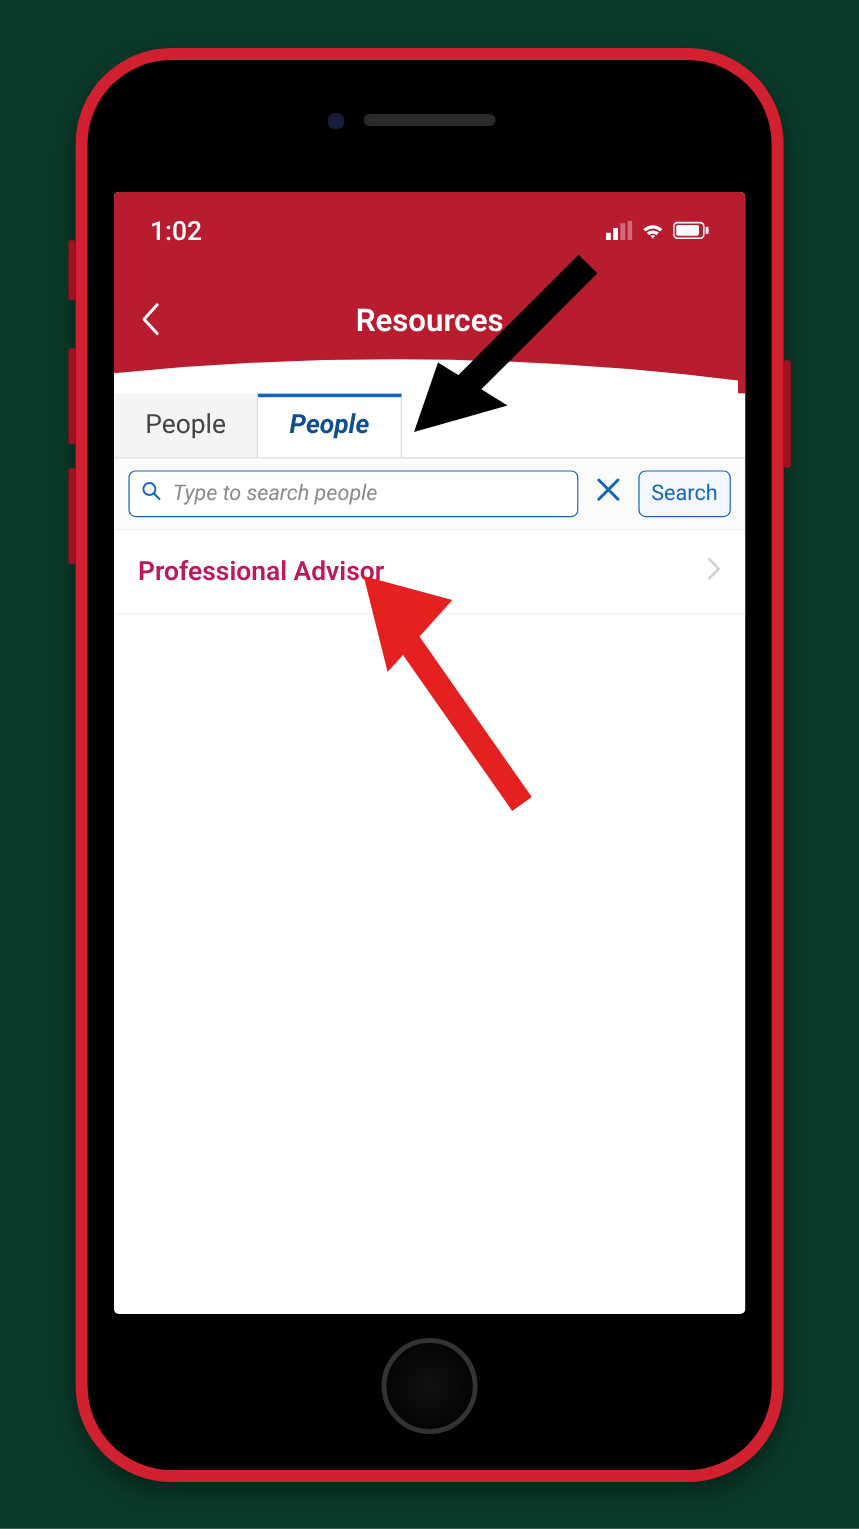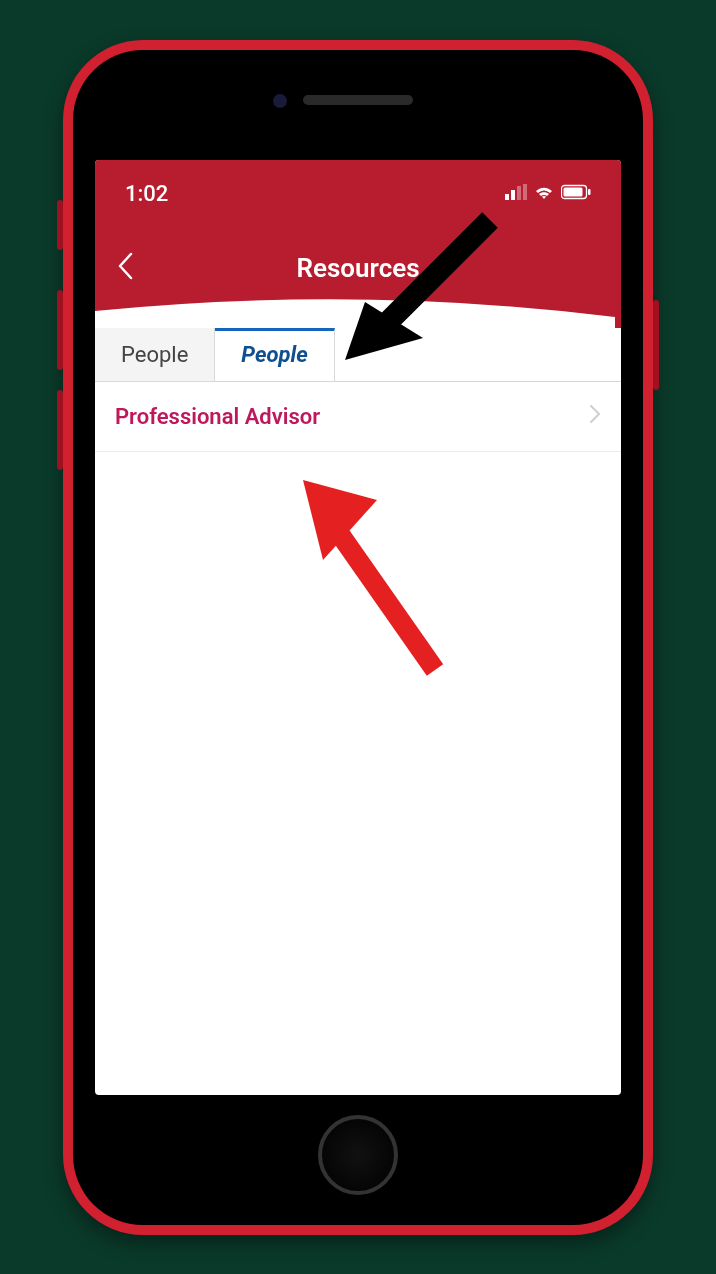--- a/index.html
+++ b/index.html
@@ -223,20 +223,40 @@
 
       <div class="tabs">
         <div class="tab inactive">
           <span>People</span>
         </div>
         <div class="tab active">
           <span>People</span>
         </div>
       </div>
 
+      <div class="search-row">
+        <div class="search-box">
+          <span class="sicon">
+            <svg width="16" height="16" viewBox="0 0 16 16">
+                <circle cx="6.5" cy="6.5" r="5" stroke="#1565c0" stroke-width="1.6" fill="none"></circle>
+                <line x1="10.5" y1="10.5" x2="15" y2="15" stroke="#1565c0" stroke-width="1.6" stroke-linecap="round"></line>
+              </svg>
+          </span>
+          <span class="stext">Type to search people</span>
+        </div>
+        <div class="clear-x">
+          <svg width="22" height="22" viewBox="0 0 22 22">
+              <line x1="3" y1="3" x2="19" y2="19" stroke="#1565c0" stroke-width="2.5" stroke-linecap="round"></line>
+              <line x1="19" y1="3" x2="3" y2="19" stroke="#1565c0" stroke-width="2.5" stroke-linecap="round"></line>
+            </svg>
+        </div>
+        <div class="search-btn">
+          <span>Search</span>
+        </div>
+      </div>
 
       <div class="list">
         <div class="list-row">
           <span class="list-label">Professional Advisor</span>
           <span class="row-chev">
             <svg width="12" height="20" viewBox="0 0 12 20">
                 <path d="M2 2 L10 10 L2 18" stroke="#cfcfcf" stroke-width="2" fill="none" stroke-linecap="round" stroke-linejoin="round"></path>
               </svg>
           </span>
         </div>

